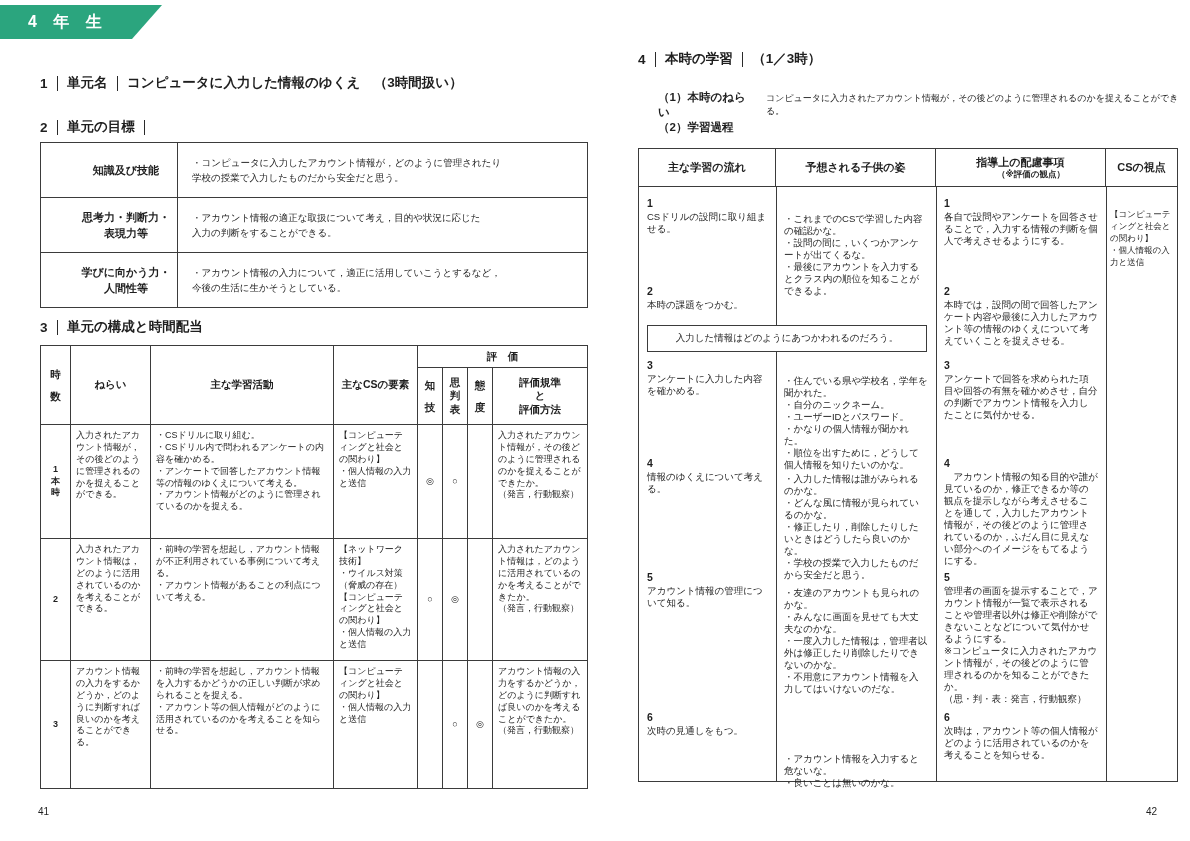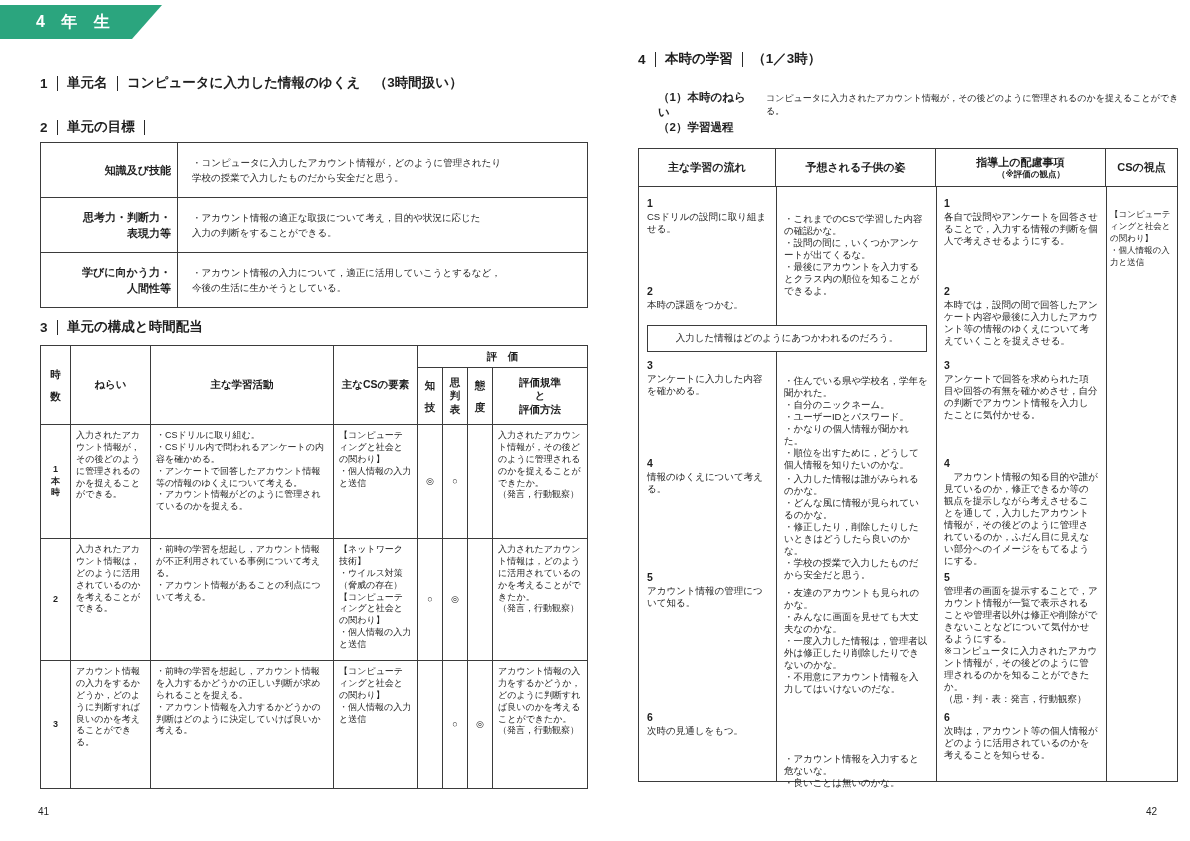--- a/index.html
+++ b/index.html
@@ -2,35 +2,35 @@
 <html><head>
 <meta charset="utf-8">
 <style>
   html,body{margin:0;padding:0;background:#ffffff;}
   .sheet{position:relative;width:1190px;height:841px;background:#ffffff;overflow:hidden;
          font-family:"Liberation Sans","DejaVu Sans",sans-serif;color:#1f1f1f;}
 
   
   .banner{position:absolute;left:0;top:5px;width:162px;height:34px;background:#2BA57E;
           clip-path:polygon(0 0,100% 0,calc(100% - 30px) 100%,0 100%);
-          display:flex;align-items:center;padding-left:36px;box-sizing:border-box;
+          display:flex;align-items:center;padding-left:28px;box-sizing:border-box;
           color:#fff;font-weight:bold;font-size:16px;letter-spacing:6px;}
 
   
   .h1{position:absolute;display:flex;align-items:center;gap:9px;font-weight:bold;font-size:13.5px;}
   .h1 .bar{width:1.5px;height:15px;background:#2a2a2a;}
   .subhead{position:absolute;display:flex;align-items:baseline;gap:10px;}
   .subhead .lab{font-weight:bold;font-size:11.5px;}
   .subhead .txt{font-size:9px;}
 
   table{border-collapse:collapse;table-layout:fixed;}
   
   .goals{position:absolute;left:40px;top:142px;width:548px;}
   .goals td{border:1.2px solid #3b3b3b;}
-  .goals .ghead{font-size:11px;font-weight:bold;text-align:right;padding:6px 6px 6px 40px;
+  .goals .ghead{font-size:11px;font-weight:bold;text-align:center;padding:6px 6px 6px 40px;
                 vertical-align:middle;line-height:1.5;white-space:pre-line;width:137px;}
   .goals .gbody{font-size:9.5px;padding:6px 14px;vertical-align:middle;line-height:1.6;white-space:pre-line;}
 
   
   .plan{position:absolute;left:40px;top:345px;width:548px;}
   .plan th,.plan td{border:1.2px solid #3b3b3b;}
   .plan th{font-size:10.5px;font-weight:bold;text-align:center;padding:2px;vertical-align:middle;}
   .plan td{font-size:9px;padding:5px 5px;vertical-align:top;line-height:1.32;text-align:left;}
   .pre{white-space:pre-line;}
   .stack2{white-space:pre-line;line-height:2.1;}
@@ -179,21 +179,21 @@
       <td class="sym">○</td>
       <td class="sym">◎</td>
       <td class="sym"></td>
       <td class="pre">入力されたアカウント情報は，どのように活用されているのかを考えることができたか。
 （発言，行動観察）</td>
     </tr>
     <tr style="height:128px;">
       <td class="jisu">3</td>
       <td class="pre">アカウント情報の入力をするかどうか，どのように判断すれば良いのかを考えることができる。</td>
       <td class="pre">・前時の学習を想起し，アカウント情報を入力するかどうかの正しい判断が求められることを捉える。
-・アカウント情報を入力するかどうかの判断はどのように決定していけば良いか考える。</td>
+・アカウント等の個人情報がどのように活用されているのかを考えることを知らせる。</td>
       <td class="pre">【コンピューティングと社会との関わり】
 ・個人情報の入力と送信</td>
       <td class="sym"></td>
       <td class="sym">○</td>
       <td class="sym">◎</td>
       <td class="pre">アカウント情報の入力をするかどうか，どのように判断すれば良いのかを考えることができたか。
 （発言，行動観察）</td>
     </tr>
   </tbody>
     </table>

